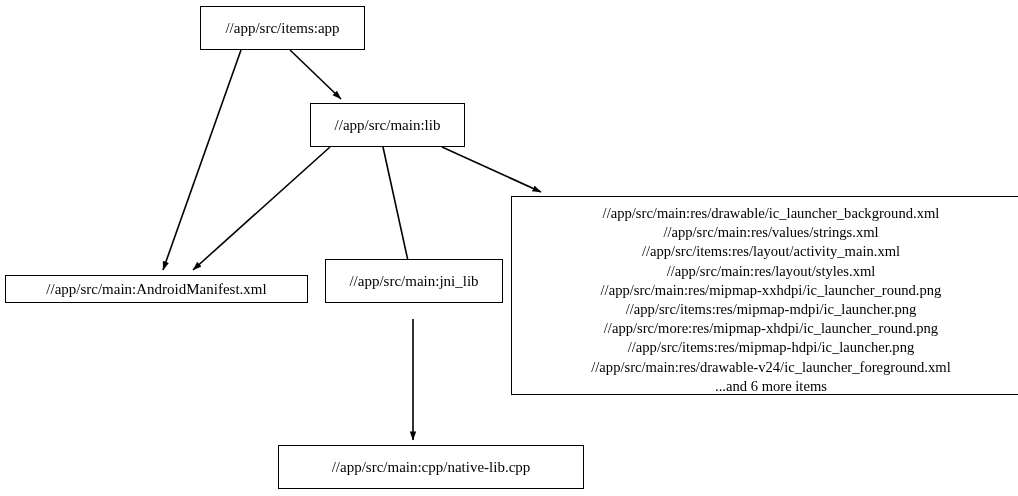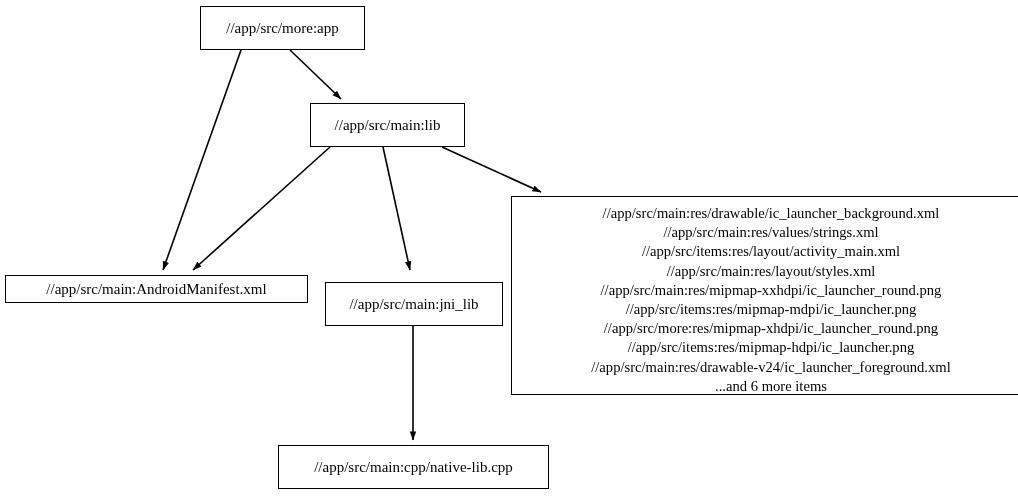--- a/index.html
+++ b/index.html
@@ -56,23 +56,23 @@
   .node-multiline .line {
     display: block;
     text-align: center;
     white-space: nowrap;
   }
 
   
   #node-app        { left: 200px; top: 6px;   width: 165px; height: 44px; }
   #node-lib        { left: 310px; top: 103px; width: 155px; height: 44px; }
   #node-manifest   { left: 5px;   top: 275px; width: 303px; height: 28px; justify-content: center; }
-  #node-jni-lib    { left: 325px; top: 282px; width: 178px; height: 44px; }
+  #node-jni-lib    { left: 325px; top: 259px; width: 178px; height: 44px; }
   #node-res        { left: 511px; top: 196px; width: 520px; height: 199px; }
-  #node-native-lib { left: 278px; top: 445px; width: 271px; height: 44px; text-align: center; }
+  #node-native-lib { left: 278px; top: 445px; width: 306px; height: 44px; text-align: center; }
 </style>
 </head>
 <body>
 
 <div id="graph-canvas">
 
   <svg class="edge-layer" width="1018" height="496" viewBox="0 0 1018 496" xmlns="http://www.w3.org/2000/svg">
     <defs>
       <marker id="arrowhead" markerWidth="10" markerHeight="10" refX="8.6" refY="3.2" orient="auto" markerUnits="userSpaceOnUse">
         <path d="M0,0 L9,3.2 L0,6.4 z" fill="#000000"></path>
@@ -98,21 +98,21 @@
     <g>
       <line x1="442" y1="147" x2="541" y2="192" stroke="#000000" stroke-width="1.6" marker-end="url(#arrowhead)"></line>
     </g>
 
     <g>
       <line x1="413" y1="319" x2="413" y2="440" stroke="#000000" stroke-width="1.6" marker-end="url(#arrowhead)"></line>
     </g>
   </svg>
 
   <div class="node" id="node-app">
-    <span>//app/src/more:app</span>
+    <span>//app/src/items:app</span>
   </div>
 
   <div class="node" id="node-lib">
     <span>//app/src/main:lib</span>
   </div>
 
   <div class="node" id="node-manifest">
     <span>//app/src/main:AndroidManifest.xml</span>
   </div>
 

